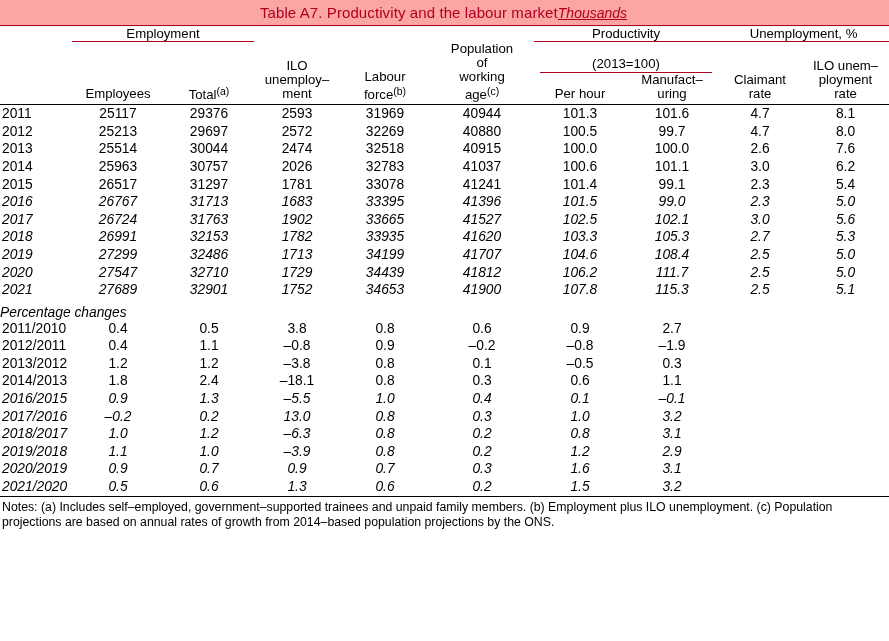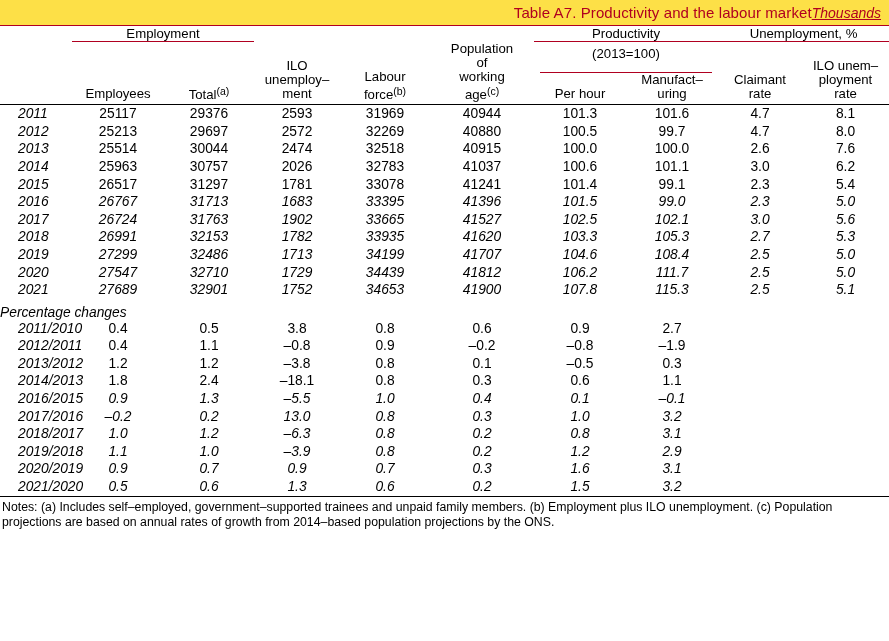--- a/index.html
+++ b/index.html
@@ -15,25 +15,25 @@
     overflow: hidden;
   }
   .page {
     position: relative;
     width: 889px;
     height: 641px;
     box-sizing: border-box;
   }
   
   .title-bar {
-    background: #fde047;
+    background: #fca5a5;
     height: 26px;
     display: flex;
     align-items: center;
-    justify-content: flex-end;
+    justify-content: center;
     padding: 0 8px 0 6px;
     box-sizing: border-box;
     border-bottom: 1px solid #b00020;
   }
   .title-text {
     color: #b00020;
     font-size: 15px;
     font-family: "Liberation Sans", sans-serif;
     letter-spacing: 0.1px;
   }
@@ -60,39 +60,38 @@
     font-weight: normal;
     font-size: 13.2px;
     line-height: 14px;
     padding-bottom: 2px;
     font-family: "Liberation Sans", sans-serif;
   }
   .grp-label {
     text-align: center;
     font-size: 13.2px;
     font-family: "Liberation Sans", sans-serif;
-    padding-bottom: 11px;
+    padding-bottom: 1px;
   }
   .rule-under {
     border-bottom: 1px solid #b00020;
   }
   .thick-rule td {
     border-bottom: 1.6px solid #000;
     height: 3px;
   }
   .data-row td {
     font-size: 13.8px;
     line-height: 17.6px;
     text-align: center;
     font-family: "Liberation Sans", sans-serif;
   }
   .data-row td.year {
     text-align: left;
-    padding-left: 18px;
-    font-style: italic;
+    padding-left: 2px;
   }
   .italic-row td {
     font-style: italic;
   }
   .section-label td {
     text-align: left;
     font-style: italic;
     font-size: 13.8px;
     padding-top: 3px;
     padding-left: 2px;

